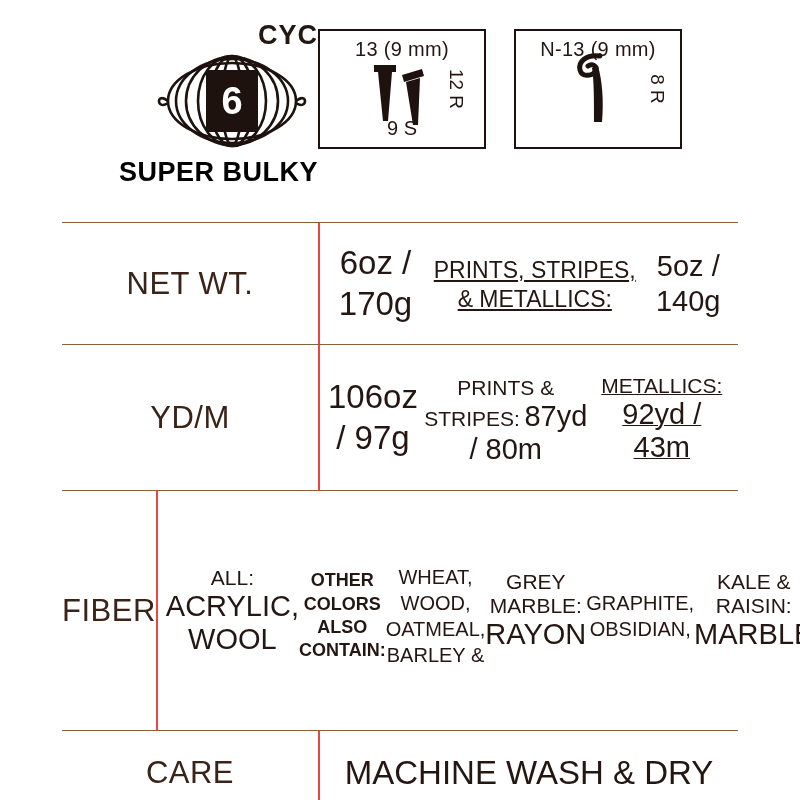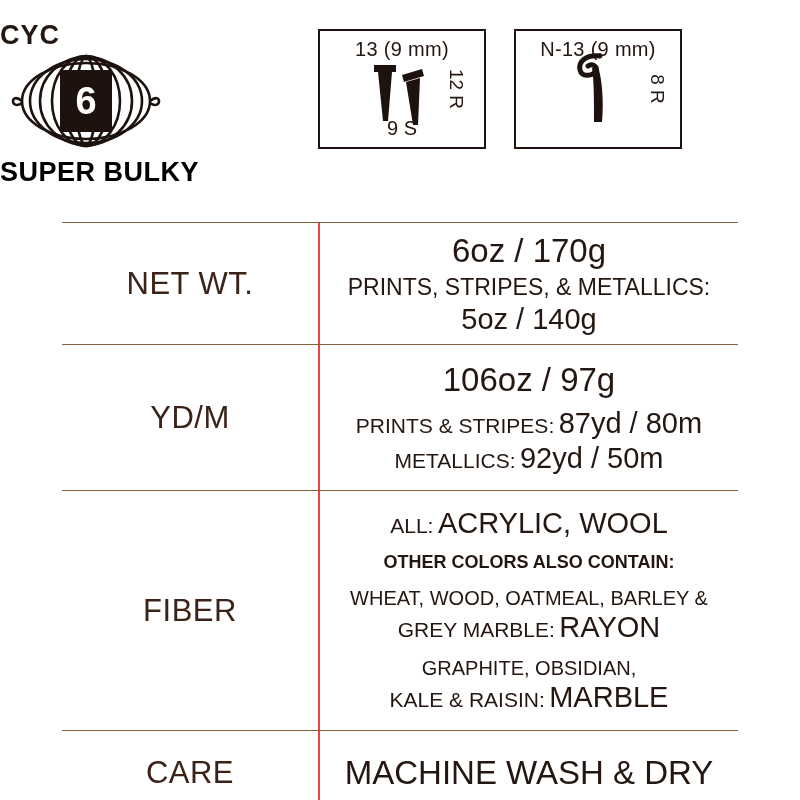--- a/index.html
+++ b/index.html
@@ -19,21 +19,21 @@
     display: flex;
     align-items: flex-start;
   }
 
   
   .cyc-block {
     width: 318px;
     padding-top: 22px;
     display: flex;
     flex-direction: column;
-    align-items: flex-start;
+    align-items: flex-end;
   }
   .cyc-label {
     font-size: 27px;
     font-weight: bold;
     letter-spacing: 1px;
     color: #241610;
     line-height: 1;
     margin-bottom: 2px;
   }
   .skein-wrap {
@@ -129,38 +129,38 @@
     justify-content: center;
     border-right: 2px solid #ef4444;
     font-size: 31px;
     letter-spacing: 0.5px;
     color: #3b2318;
     padding: 6px 0;
   }
   .cell-value {
     flex: 1;
     display: flex;
-    flex-direction: column;
+    flex-direction: row;
     align-items: center;
     justify-content: center;
     text-align: center;
     padding: 10px 8px;
     color: #241610;
   }
   .v-xl { font-size: 33px; line-height: 1.22; }
   .v-lg { font-size: 29px; line-height: 1.2; }
   .v-md { font-size: 23px; line-height: 1.25; }
   .v-sm { font-size: 20px; line-height: 1.3; }
   .v-xs { font-size: 18px; line-height: 1.3; }
   .bold { font-weight: bold; }
   .line { display: block; }
   .mixed { display: block; }
   .mixed .small { font-size: 21px; }
   .mixed .big { font-size: 29px; }
-  .tight { margin-top: 2px; }
+  .tight { margin-top: 2px; text-decoration: underline; }
   .sp6 { margin-top: 7px; }
   .sp10 { margin-top: 11px; }
 
   .row-netwt { height: 122px; }
   .row-ydm   { height: 146px; }
   .row-fiber { height: 240px; }
   .row-care  { height: 86px; }
 </style>
 </head>
 <body>
@@ -235,21 +235,21 @@
     <div class="row row-ydm">
       <div class="cell-label">YD/M</div>
       <div class="cell-value">
         <span class="line v-xl">106oz / 97g</span>
         <span class="mixed sp6">
           <span class="small">PRINTS &amp; STRIPES:</span>
           <span class="big">87yd / 80m</span>
         </span>
         <span class="mixed tight">
           <span class="small">METALLICS:</span>
-          <span class="big">92yd / 50m</span>
+          <span class="big">92yd / 43m</span>
         </span>
       </div>
     </div>
 
     <div class="row row-fiber">
       <div class="cell-label">FIBER</div>
       <div class="cell-value">
         <span class="mixed">
           <span class="small">ALL:</span>
           <span class="big">ACRYLIC, WOOL</span>

